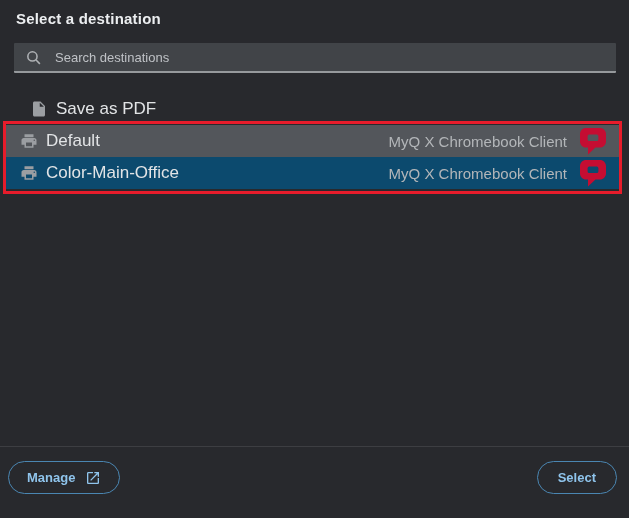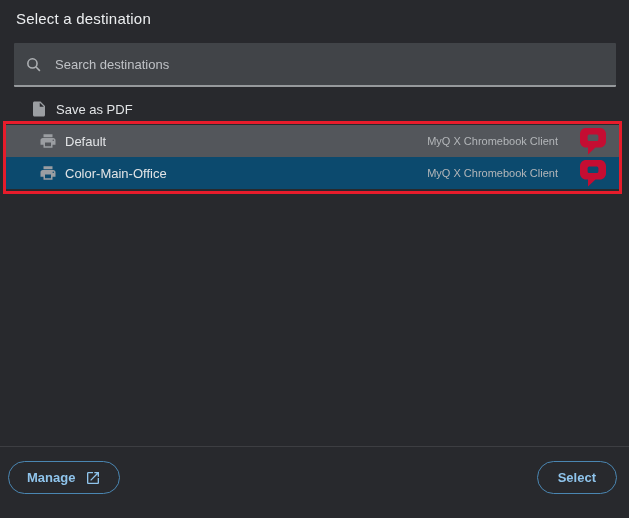--- a/index.html
+++ b/index.html
@@ -9,27 +9,27 @@
     background: #28292d;
     color: #e9eaed;
     position: relative;
     overflow: hidden;
   }
   .dialog { position: absolute; inset: 0; }
 
   
   .title {
     position: absolute; left: 16px; top: 10px;
-    font-size: 15px; font-weight: 400; color: #eceef0;
+    font-size: 15px; font-weight: 700; color: #eceef0;
     letter-spacing: .2px;
   }
 
   
   .searchbox {
-    position: absolute; left: 14px; top: 43px; width: 602px; height: 44px;
+    position: absolute; left: 14px; top: 43px; width: 602px; height: 30px;
     background: #414448;
     border-bottom: 2px solid #96999c;
     border-radius: 1px;
     display: flex; align-items: center;
     padding-left: 11px;
   }
   .searchbox .mag { width: 17px; height: 17px; color: #aeb1b4; flex: 0 0 auto; }
   .searchbox input {
     background: transparent; border: none; outline: none;
     color: #e9eaed; font-size: 13px; font-family: inherit;
@@ -37,28 +37,28 @@
   }
   .searchbox input::placeholder { color: #bfc2c6; opacity: 1; }
 
   
   .list { position: absolute; left: 0; top: 93px; width: 629px; }
   .row {
     height: 32px; display: flex; align-items: center;
     padding-left: 30px; cursor: pointer;
   }
   .row .dicon { width: 18px; height: 18px; color: #9b9ea2; flex: 0 0 auto; }
-  .row .dname { margin-left: 8px; font-size: 13px; color: #e2e4e6; }
+  .row .dname { margin-left: 8px; font-size: 17px; color: #e2e4e6; }
   .row .spacer { flex: 1; }
-  .row .via { font-size: 11px; color: #b3b6b9; margin-right: 21px; }
+  .row .via { font-size: 15px; color: #b3b6b9; margin-right: 12px; }
   .row .qlogo { width: 28px; height: 28px; margin-right: 14px; flex: 0 0 auto; }
 
   
   .group { position: relative; }
-  .group .row { margin-left: 6px; margin-right: 8px; padding-left: 33px; text-align: center; }
+  .group .row { margin-left: 6px; margin-right: 8px; padding-left: 14px; text-align: center; }
   .row.hl { background: #53565b; }
   .row.alt { background: #0c4a6e; }
   .red-frame {
     position: absolute; left: 3px; right: 7px; top: -4px; bottom: -5px;
     border: 3px solid #e71c2b;
     pointer-events: none; z-index: 5;
   }
 
   
   .footer {

